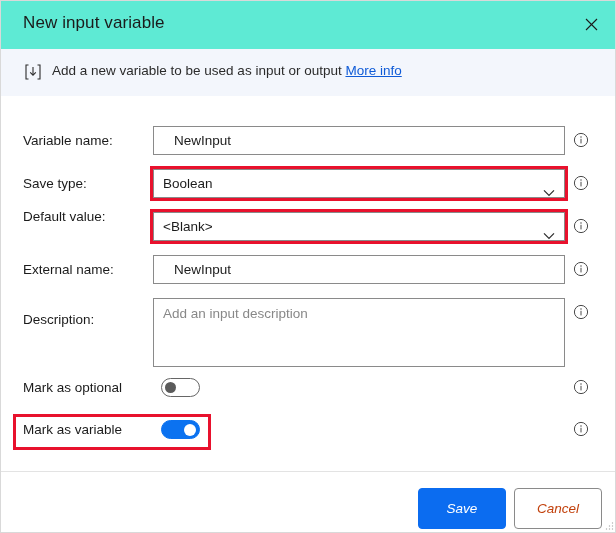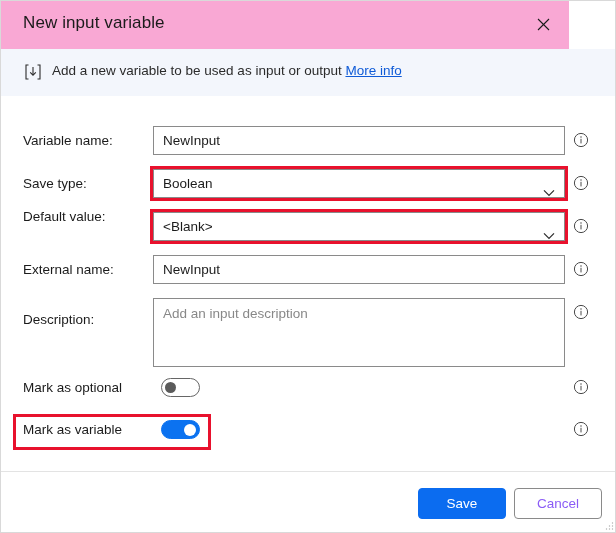--- a/index.html
+++ b/index.html
@@ -18,23 +18,23 @@
     background: #ffffff;
     box-sizing: border-box;
     border: 1px solid #d9d9d9;
     overflow: hidden;
   }
 
   
   .titlebar {
     position: absolute;
     left: 0; top: 0;
-    width: 568px;
+    width: 616px;
     height: 48px;
-    background: #f9a8d4;
+    background: #5eead4;
   }
   .dialog-title {
     position: absolute;
     left: 22px;
     top: 12px;
     font-size: 17px;
     color: #1b1b1b;
     letter-spacing: 0.1px;
   }
   .close-btn {
@@ -109,21 +109,21 @@
     width: 412px;
     box-sizing: border-box;
     background: #ffffff;
     border: 1px solid #8a8a8a;
     font-size: 13.5px;
     color: #1b1b1b;
   }
   .textbox {
     height: 29px;
     line-height: 27px;
-    padding: 0 9px;
+    padding: 0 20px;
   }
 
   .combo {
     height: 29px;
     line-height: 27px;
     padding: 0 9px;
     cursor: pointer;
   }
   .combo .chev {
     position: absolute;
@@ -204,41 +204,42 @@
     position: absolute;
     left: 0;
     top: 471px;
     width: 616px;
     height: 62px;
     background: #ffffff;
   }
   .btn {
     position: absolute;
     top: 16px;
-    height: 31px;
+    height: 41px;
     border-radius: 4px;
     box-sizing: border-box;
     font-size: 13.5px;
     display: flex;
     align-items: center;
     justify-content: center;
     cursor: pointer;
+    font-style: italic;
   }
   .btn-primary {
     left: 417px;
     width: 88px;
     background: #0b6cf0;
     color: #ffffff;
     border: 1px solid #0b6cf0;
   }
   .btn-secondary {
     left: 513px;
     width: 88px;
     background: #ffffff;
-    color: #8b5cf6;
+    color: #c2410c;
     border: 1px solid #8a8a8a;
   }
   .resize-grip {
     position: absolute;
     right: 3px;
     bottom: 3px;
     width: 10px;
     height: 10px;
   }
 </style>

